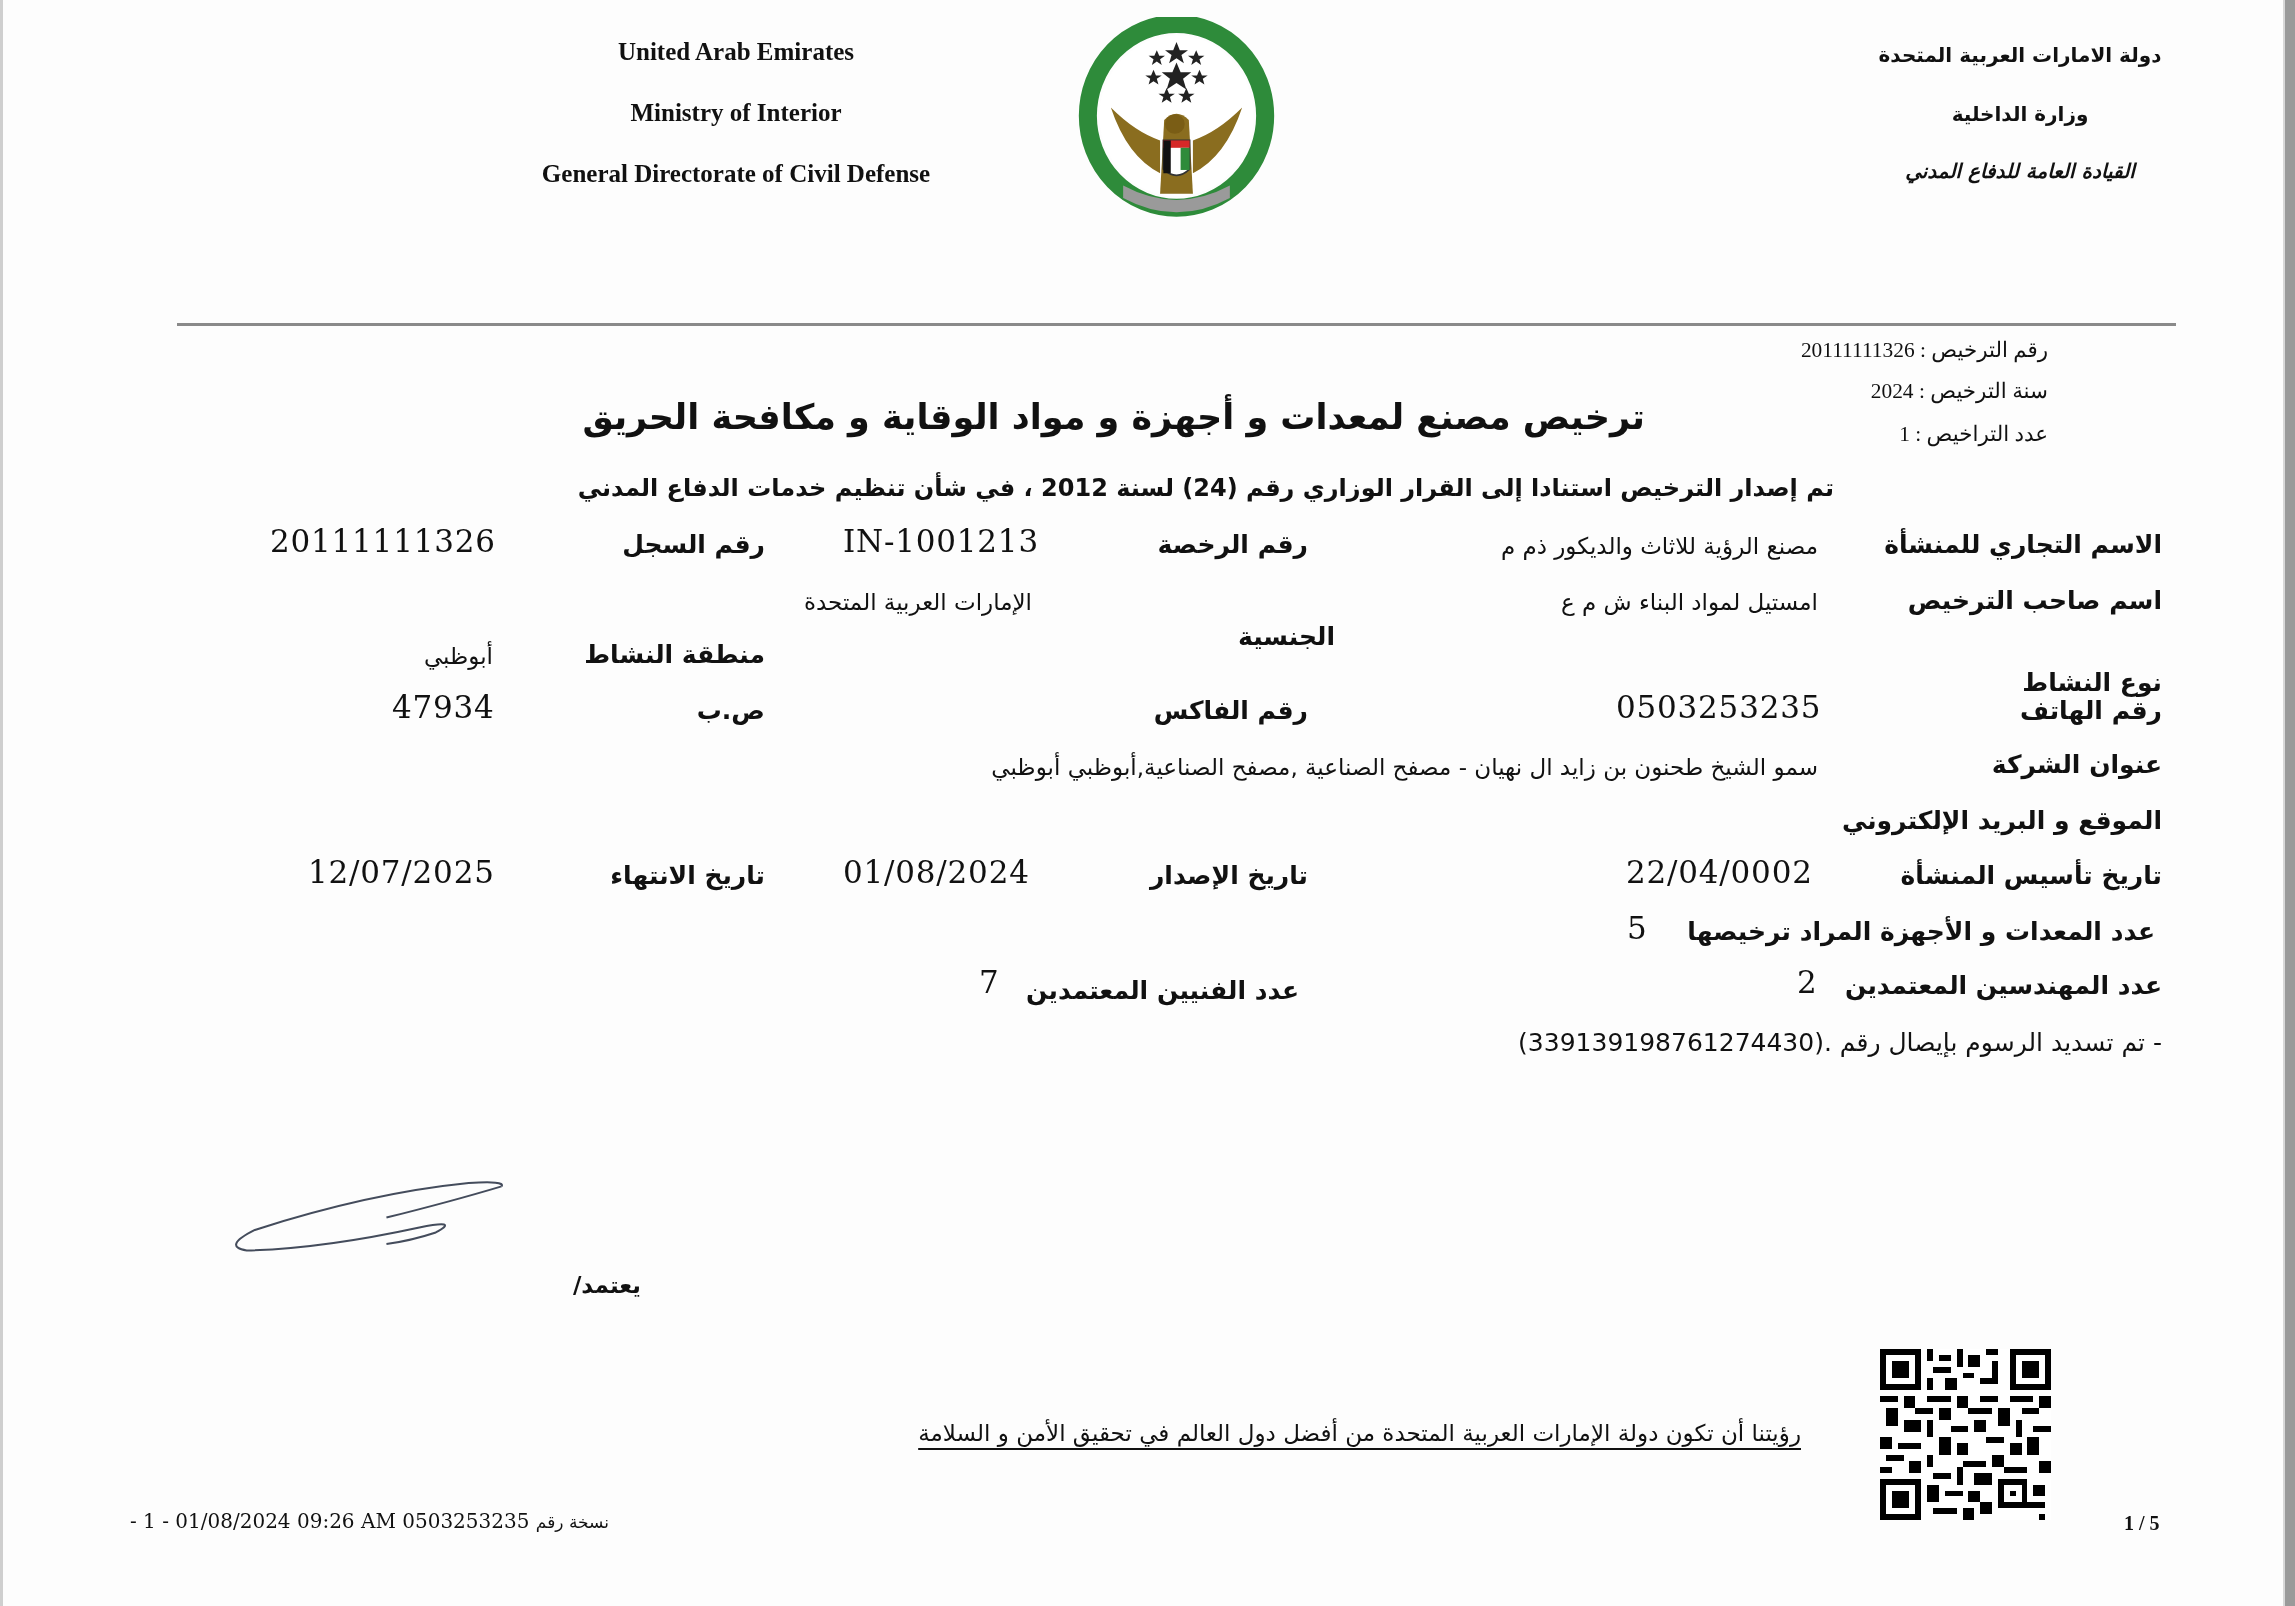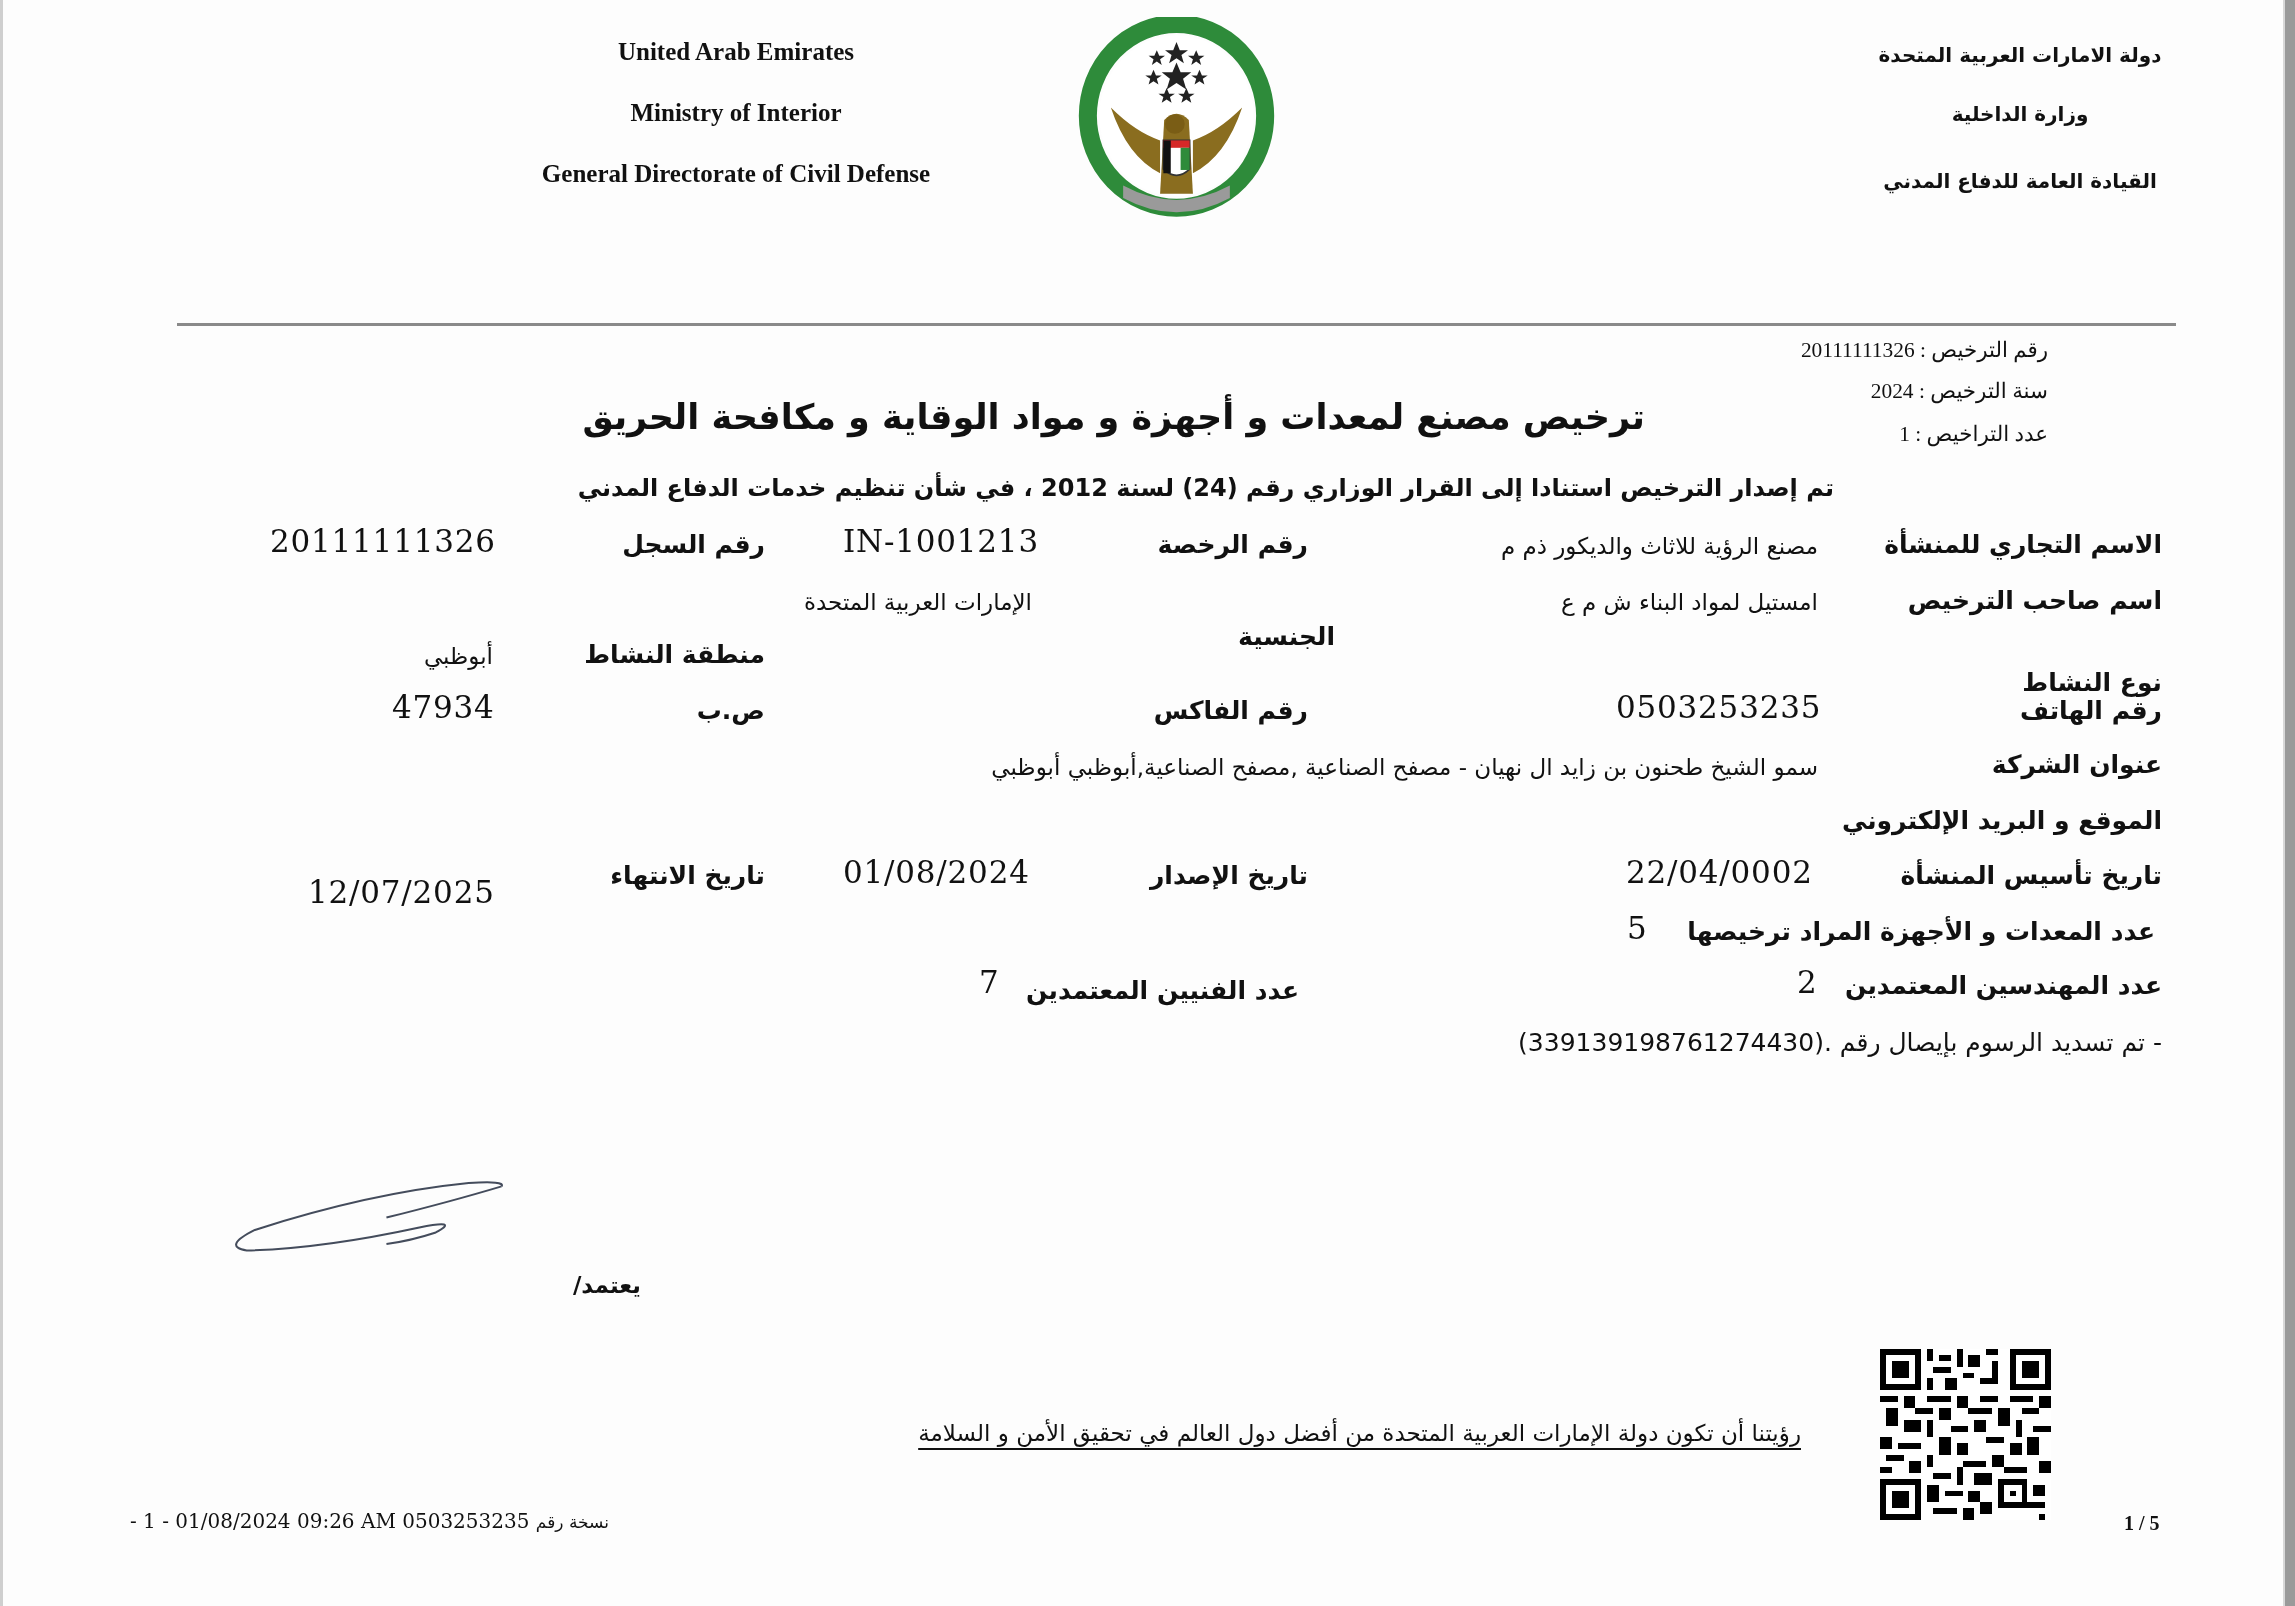--- a/index.html
+++ b/index.html
@@ -57,21 +57,21 @@
   <circle cx="118" cy="130" r="12" fill="#7a5d15"></circle>
   <path d="M104,150 L136,150 L136,185 Q120,200 104,185 Z" fill="#ffffff" stroke="#333" stroke-width="2"></path>
   <rect x="104" y="150" width="32" height="9" fill="#d62828"></rect>
   <rect x="104" y="150" width="9" height="40" fill="#111"></rect>
   <rect x="125" y="159" width="11" height="27" fill="#2e8b3a"></rect>
   <path d="M55,205 Q120,240 185,205 L185,220 Q120,255 55,220 Z" fill="#9a9a9a"></path>
 </svg>
 
 <div class="abs ar-hdr" style="left:1847px; top:43px;">دولة الامارات العربية المتحدة</div>
 <div class="abs ar-hdr" style="left:1847px; top:102px;">وزارة الداخلية</div>
-<div class="abs ar-hdr" style="left:1847px; top:169px;">القيادة العامة للدفاع المدني</div>
+<div class="abs ar-hdr" style="left:1847px; top:159px;font-style:italic;">القيادة العامة للدفاع المدني</div>
 
 <div class="rule"></div>
 
 <div class="abs meta" style="top:337px;">
   <span>رقم الترخيص :</span>
   <span>20111111326</span>
 </div>
 <div class="abs meta" style="top:378px;">
   <span>سنة الترخيص :</span>
   <span>2024</span>
@@ -112,21 +112,21 @@
 <div class="abs val" style="right:477px; top:754px;">سمو الشيخ طحنون بن زايد ال نهيان - مصفح الصناعية ,مصفح الصناعية,أبوظبي  أبوظبي</div>
 
 <div class="abs lbl" style="right:133px; top:806px;">الموقع و البريد الإلكتروني</div>
 <div class="abs val" style="right:477px; top:810px;"></div>
 
 <div class="abs lbl" style="right:133px; top:861px;">تاريخ تأسيس المنشأة</div>
 <div class="abs num" style="left:1626px; top:854px;">22/04/0002</div>
 <div class="abs lbl" style="right:987px; top:861px;">تاريخ الإصدار</div>
 <div class="abs num" style="left:843px; top:854px;">01/08/2024</div>
 <div class="abs lbl" style="right:1530px; top:861px;">تاريخ الانتهاء</div>
-<div class="abs num" style="left:308px; top:854px;margin-top:20px;">12/07/2025</div>
+<div class="abs num" style="left:308px; top:854px;">12/07/2025</div>
 
 <div class="abs lbl" style="right:140px; top:917px;">عدد المعدات و الأجهزة المراد ترخيصها</div>
 <div class="abs num" style="left:1627px; top:910px;">5</div>
 
 <div class="abs lbl" style="right:133px; top:971px;">عدد المهندسين المعتمدين</div>
 <div class="abs num" style="left:1797px; top:964px;">2</div>
 <div class="abs lbl" style="right:996px; top:976px;margin-left:17px;">عدد الفنيين المعتمدين</div>
 <div class="abs num" style="left:979px; top:964px;">7</div>
 
 <div class="abs val" style="right:133px; top:1028px; font-size:25px;">- تم تسديد الرسوم بإيصال رقم .(339139198761274430)</div>

